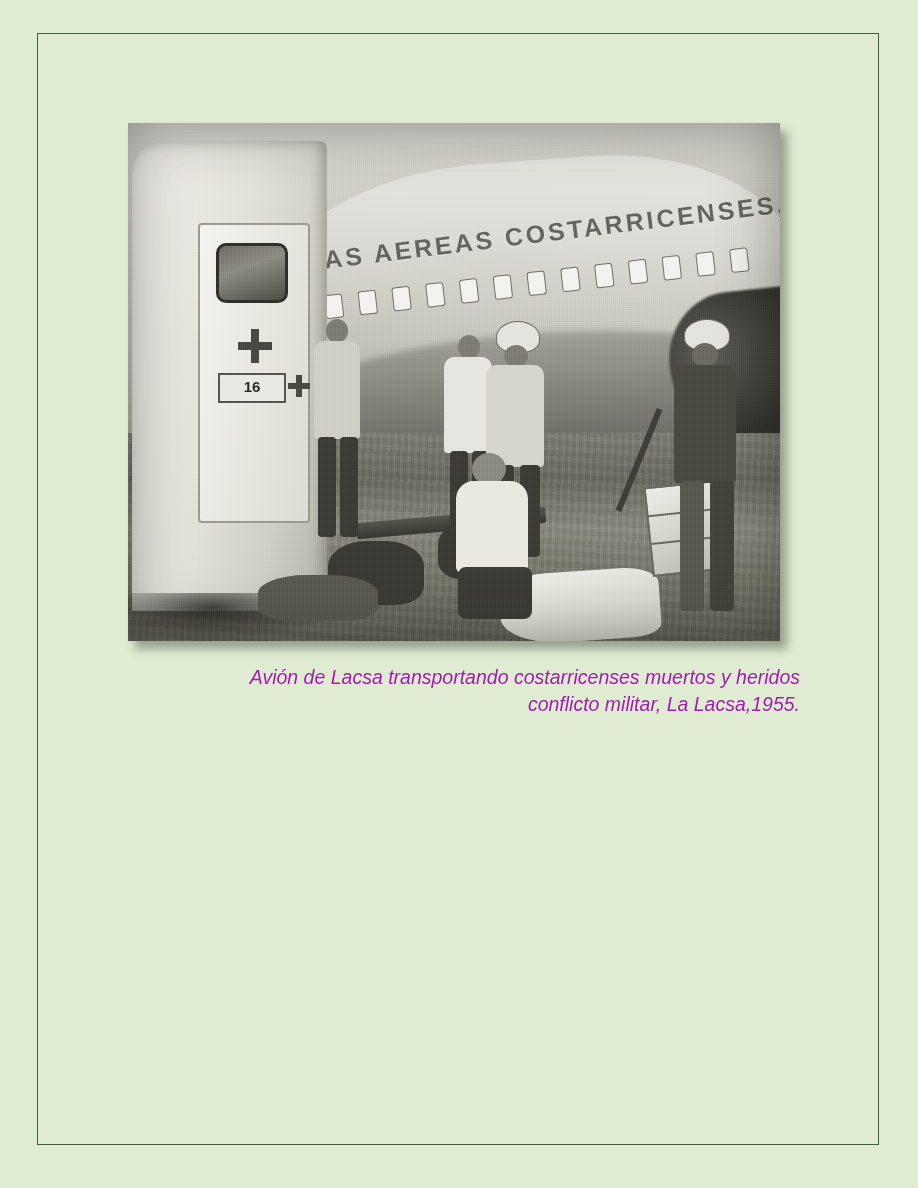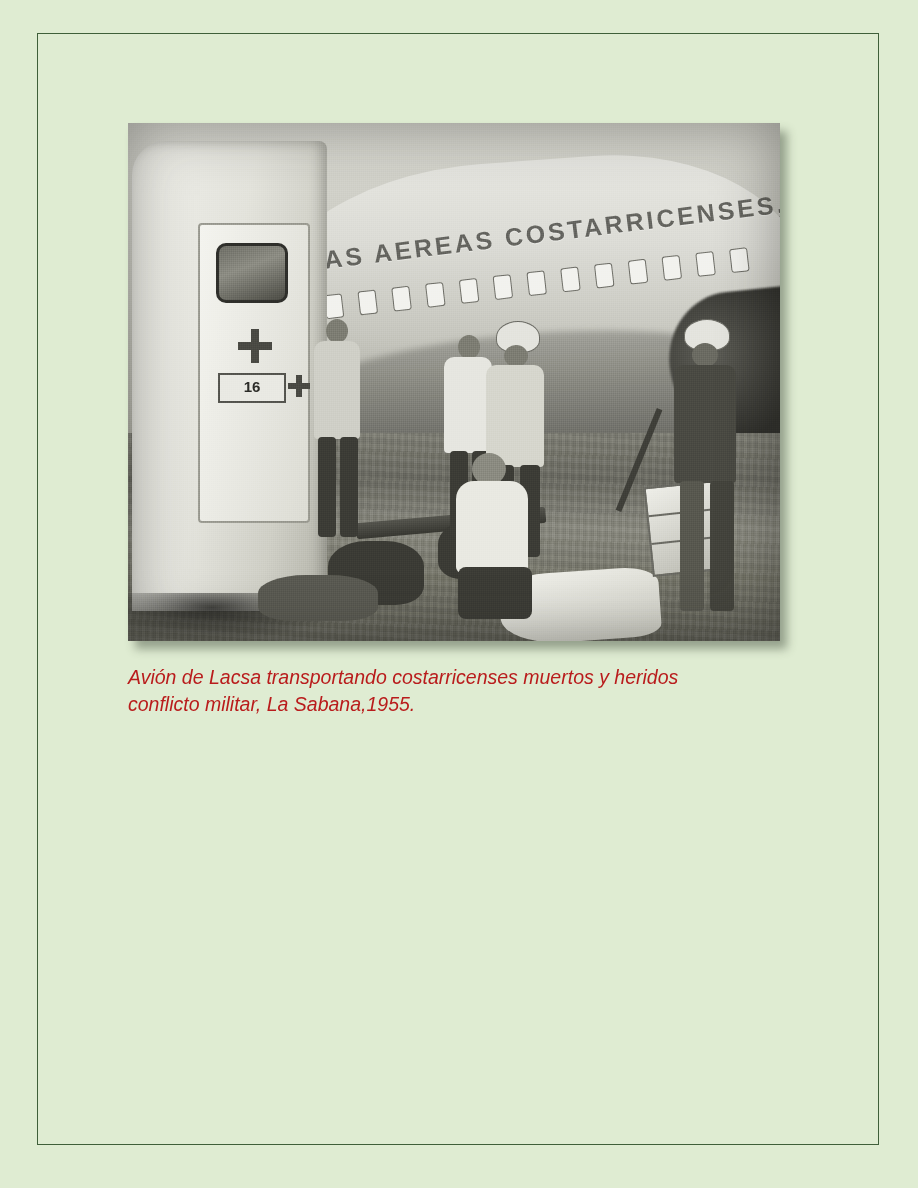--- a/index.html
+++ b/index.html
@@ -300,29 +300,29 @@
     pointer-events: none;
   }
   .vignette {
     position: absolute;
     left: 0; top: 0; right: 0; bottom: 0;
     box-shadow: inset 0 0 60px rgba(40,40,36,0.45);
     pointer-events: none;
   }
   .caption {
     position: absolute;
-    left: 90px;
+    left: 97px;
     top: 630px;
     width: 665px;
-    text-align: left;
+    text-align: right;
     font-family: "Liberation Sans", sans-serif;
     font-style: italic;
     font-size: 19.5px;
     line-height: 27px;
-    color: #b91c1c;
+    color: #a21caf;
   }
 </style>
 </head>
 <body>
 
 <div class="page">
 
   <div class="photo-block">
     <div class="photo-frame">
 
@@ -414,16 +414,16 @@
         <div class="fig-legs" style="left:582px;top:358px;width:24px;height:130px;background:#44443d;"></div>
       </div>
 
       <div class="grain"></div>
       <div class="vignette"></div>
     </div>
   </div>
 
   <div class="caption">
     <div>Avión de Lacsa transportando costarricenses muertos y heridos</div>
-    <div>conflicto militar, La Sabana,1955.</div>
+    <div>conflicto militar, La Lacsa,1955.</div>
   </div>
 
 </div>
 
 </body></html>

